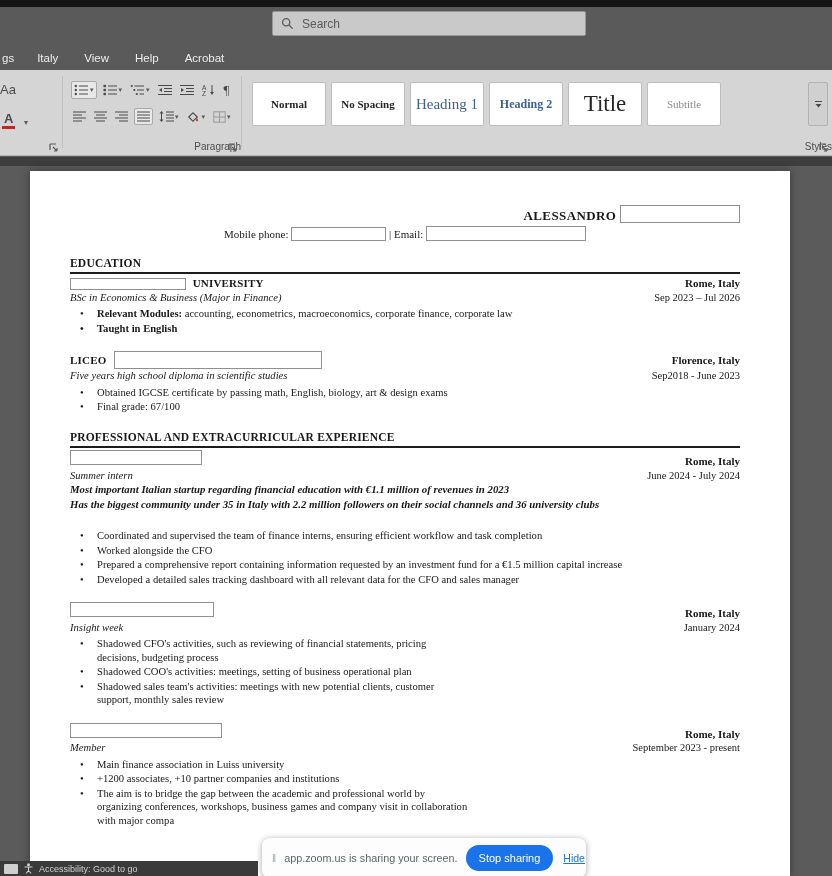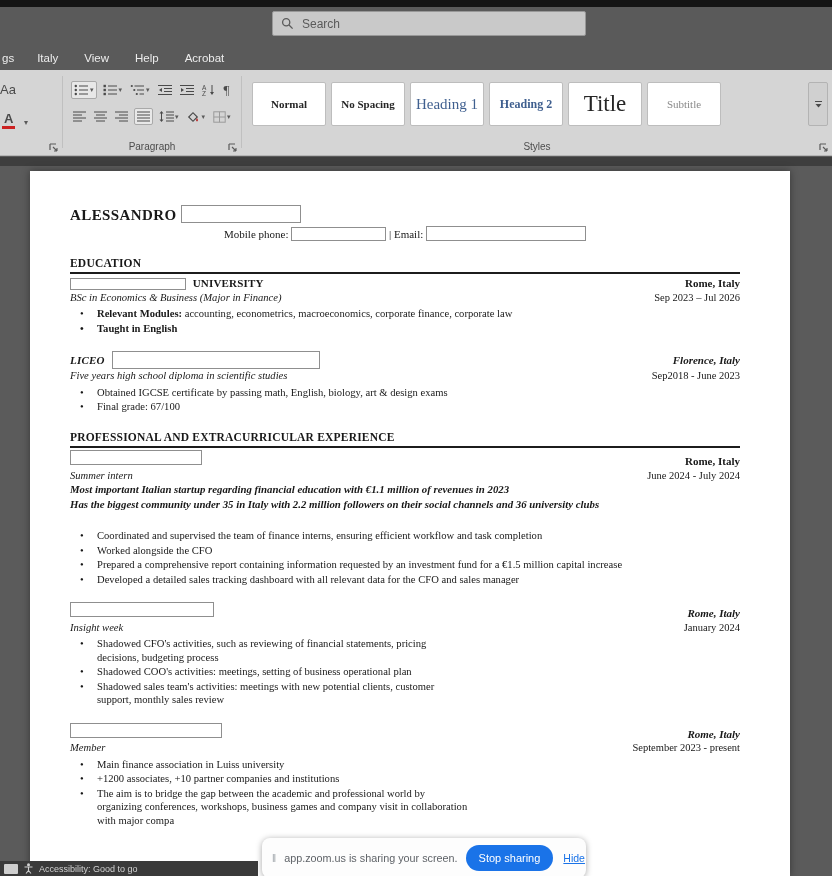--- a/index.html
+++ b/index.html
@@ -14,21 +14,21 @@
   .search-box .stext { font-size:12px; color:#5a5a5a; }
 
   .tabbar { position:absolute; left:0; top:46px; width:832px; height:24px; background:#5a5a5a;
     display:flex; align-items:center; color:#ededed; font-size:11.5px; }
   .tab { padding:0 13px; height:24px; display:flex; align-items:center; cursor:default;text-align:center; }
   .tab:first-child { padding-left:2px; padding-right:10px; }
 
   
   .ribbon { position:absolute; left:0; top:70px; width:832px; height:86px; background:#d5d5d5; border-bottom:1px solid #b5b5b5; }
   .vdiv { position:absolute; top:6px; width:1px; height:72px; background:#c0c0c0; }
-  .group-label { position:absolute; bottom:4px; width:100%; text-align:center; font-size:10px; color:#4d4d4d; }
+  .group-label { position:absolute; bottom:4px; width:100%; text-align:right; font-size:10px; color:#4d4d4d; }
   .launcher { position:absolute; bottom:3px; right:3px; width:11px; height:11px; }
 
   .font-partial { position:absolute; left:0; top:0; width:62px; height:86px; }
   .cc { position:absolute; left:0; top:12px; font-size:13px; color:#4a4a4a; }
   .fontcolor { position:absolute; left:2px; top:42px; font-size:13px; color:#4a4a4a; font-weight:bold;
     border-bottom:3px solid #c22; padding:0 2px; line-height:14px; }
   .fc-dd { position:absolute; left:24px; top:48px; font-size:8px; color:#5a5a5a; }
 
   .para-group { position:absolute; left:63px; top:0; width:178px; height:86px; }
   .icon-row { position:absolute; left:8px; display:flex; align-items:center; gap:4px; }
@@ -53,38 +53,38 @@
   .ribbon-shadow { position:absolute; left:0; top:157px; width:832px; height:9px; background:#3e3e3e; }
 
   
   .docarea { position:absolute; left:0; top:166px; width:832px; height:710px; background:#5b5b5b; }
   .page { position:absolute; left:30px; top:5px; width:760px; height:705px; background:#ffffff;
     box-shadow:0 0 8px rgba(0,0,0,.4); }
   .content { padding:26px 50px 0 40px; font-family:"Liberation Serif", serif; color:#181818; font-size:10.6px; line-height:13.5px; }
 
   .redact { display:inline-block; background:#fff; border:1px solid #8f8f8f; vertical-align:-3px; }
 
-  .name-line { text-align:left; font-size:15px; font-weight:bold; letter-spacing:.4px; margin-top:8px; }
+  .name-line { text-align:right; font-size:13px; font-weight:bold; letter-spacing:.4px; margin-top:8px; }
   .contact-line { text-align:center; font-size:11px; margin-top:3px; }
 
   .sec-head { font-size:11.5px; font-weight:bold; letter-spacing:.2px; border-bottom:2px solid #1c1c1c; padding-bottom:2px; }
   .sec-edu { margin-top:15px; }
   .sec-exp { margin-top:17px; }
 
   .row { display:flex; justify-content:space-between; align-items:baseline; }
   .bold { font-weight:bold; }
   .ital { font-style:italic; }
   .r-loc { font-weight:bold; font-size:11px; white-space:nowrap; }
   .r-date { font-size:10.5px; white-space:nowrap; }
   .inst { font-weight:bold; font-size:11px; letter-spacing:.2px; }
   .hl { font-weight:bold; font-style:italic; font-size:10.8px; margin-top:1px; }
 
   ul { list-style:none; margin:3px 0 0 10px; }
   li { padding-left:17px; position:relative; margin-top:1px; }
-  li::before { content:"•"; position:absolute; left:0; top:0; } .gap16 { margin-top:16px;font-style:italic; } .gap18 { margin-top:18px; }
+  li::before { content:"•"; position:absolute; left:0; top:0; } .gap16 { margin-top:16px; } .gap18 { margin-top:18px; }
   .w545 { max-width:545px; } .w375 { max-width:382px; } .w385 { max-width:392px; }
 
   
   .share-banner { position:absolute; left:262px; top:838px; width:324px; height:40px; background:#fdfdfd;
     border-radius:8px; box-shadow:0 1px 6px rgba(0,0,0,.35); display:flex; align-items:center; padding:0 10px; gap:8px;
     font-family:"Liberation Sans", sans-serif; }
   .share-icon-glyph { color:#9aa0a6; font-size:10px; }
   .share-msg { font-size:10.8px; color:#5f6368; white-space:nowrap; }
   .stop-btn { background:#1a73e8; color:#fff; border:none; border-radius:15px; padding:7px 13px; font-size:11px;
     white-space:nowrap; font-family:"Liberation Sans", sans-serif; }

